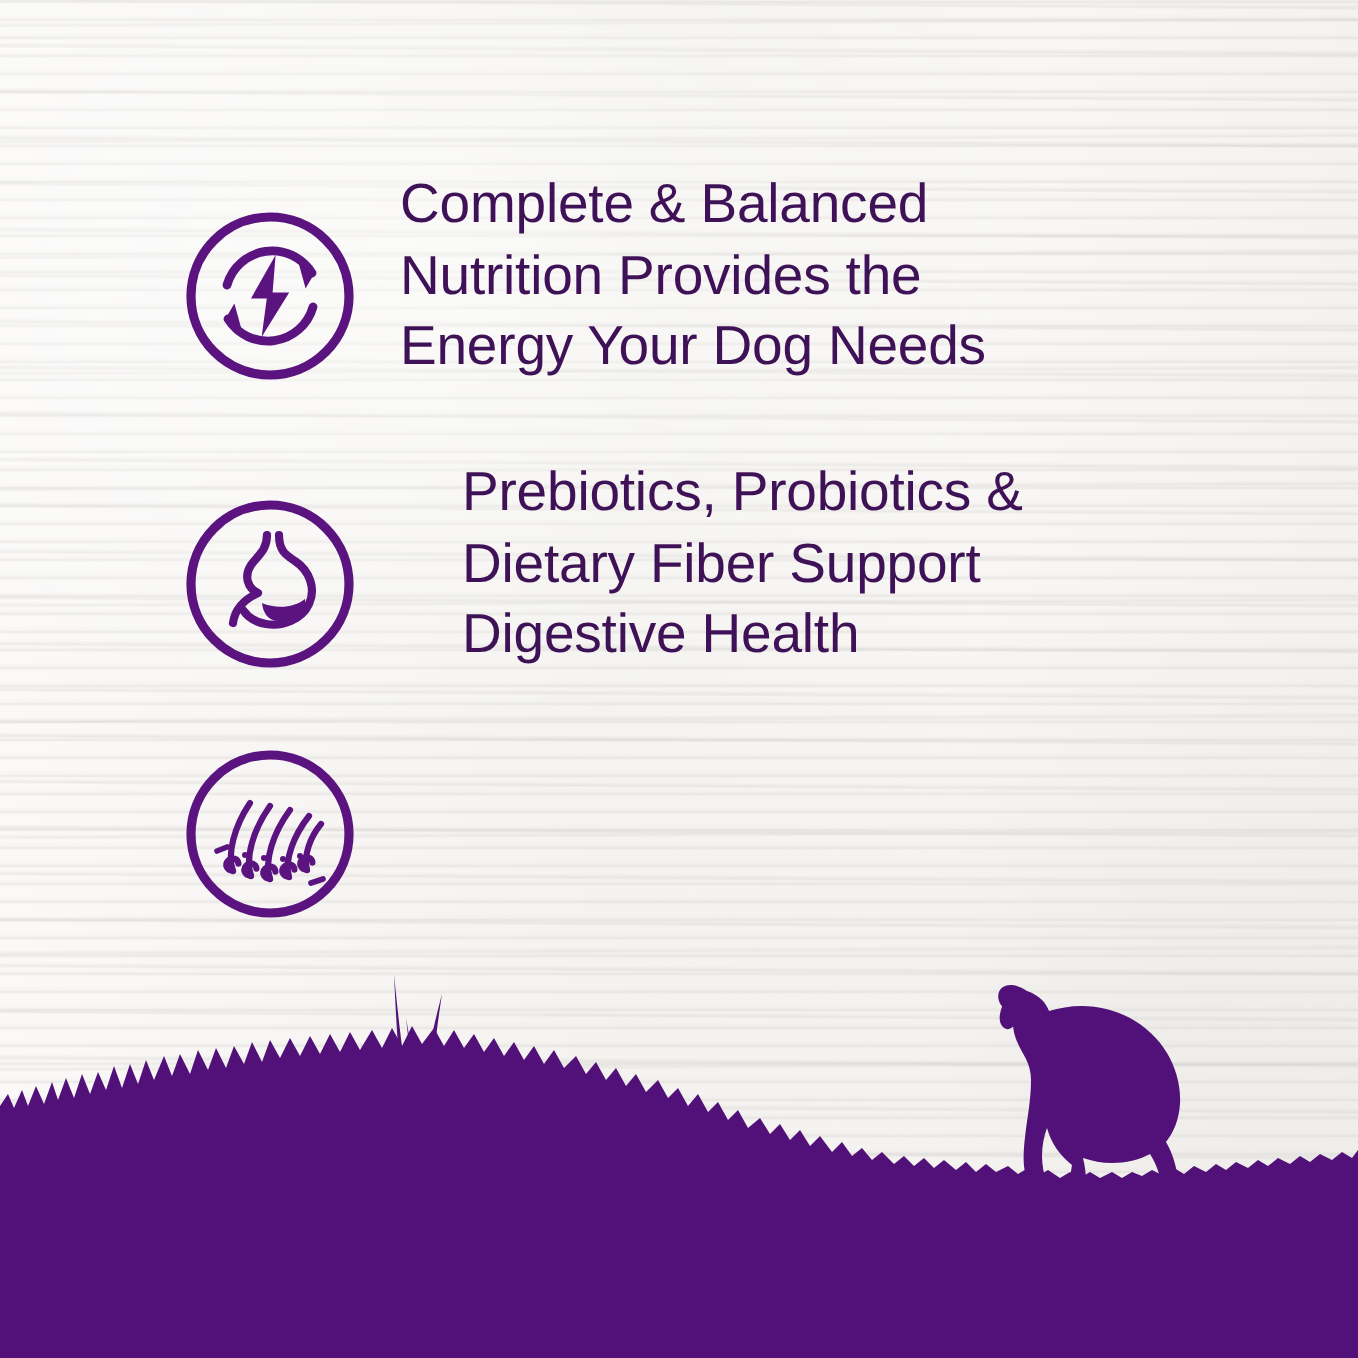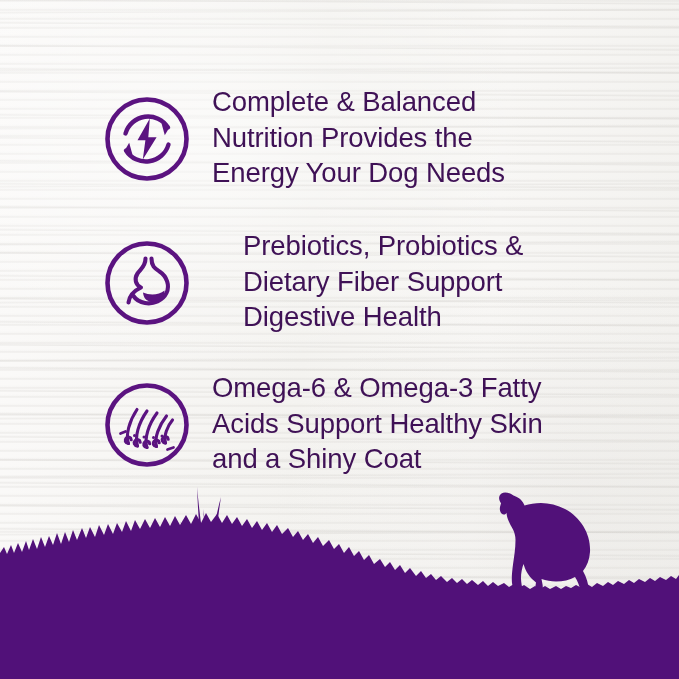--- a/index.html
+++ b/index.html
@@ -63,22 +63,22 @@
   
   .benefits {
     position: absolute;
     left: 0;
     top: 0;
     width: 679px;
   }
   .benefit-row {
     position: absolute;
     display: flex;
-    align-items: center;
-    left: 104px;
+    align-items: flex-end;
+    left: 92px;
   }
   .benefit-row.r0 { top: 86px; }
   .benefit-row.r1 { top: 230px; gap: 31px; }
   .benefit-row.r2 { top: 372px; }
 
   .icon-badge {
     flex: 0 0 auto;
     width: 86px;
     height: 86px;
     position: relative;
@@ -186,23 +186,20 @@
             <line x1="63.5" y1="67.5" x2="69.5" y2="65.5"></line>
           </g>
           <g fill="#5b1380">
             <circle cx="30.5" cy="53.5" r="1.5"></circle>
             <circle cx="40" cy="55" r="1.5"></circle>
             <circle cx="49.5" cy="55.5" r="1.5"></circle>
             <circle cx="58" cy="54" r="1.5"></circle>
           </g>
         </svg>
       </div>
-      <div class="benefit-text">Omega-6 &amp; Omega-3 Fatty
-Acids Support Healthy Skin
-and a Shiny Coat</div>
     </div>
 
   </div>
 
   <div class="scene">
     <svg viewBox="0 0 679 200" xmlns="http://www.w3.org/2000/svg">
 
       <g fill="#511179">
         <path d="M204 92 C201 72 199 52 197 8 C201 50 205 72 208 92 Z"></path>
         <path d="M210 92 C210 70 213 48 221 18 C216 50 215 72 214 92 Z"></path>

